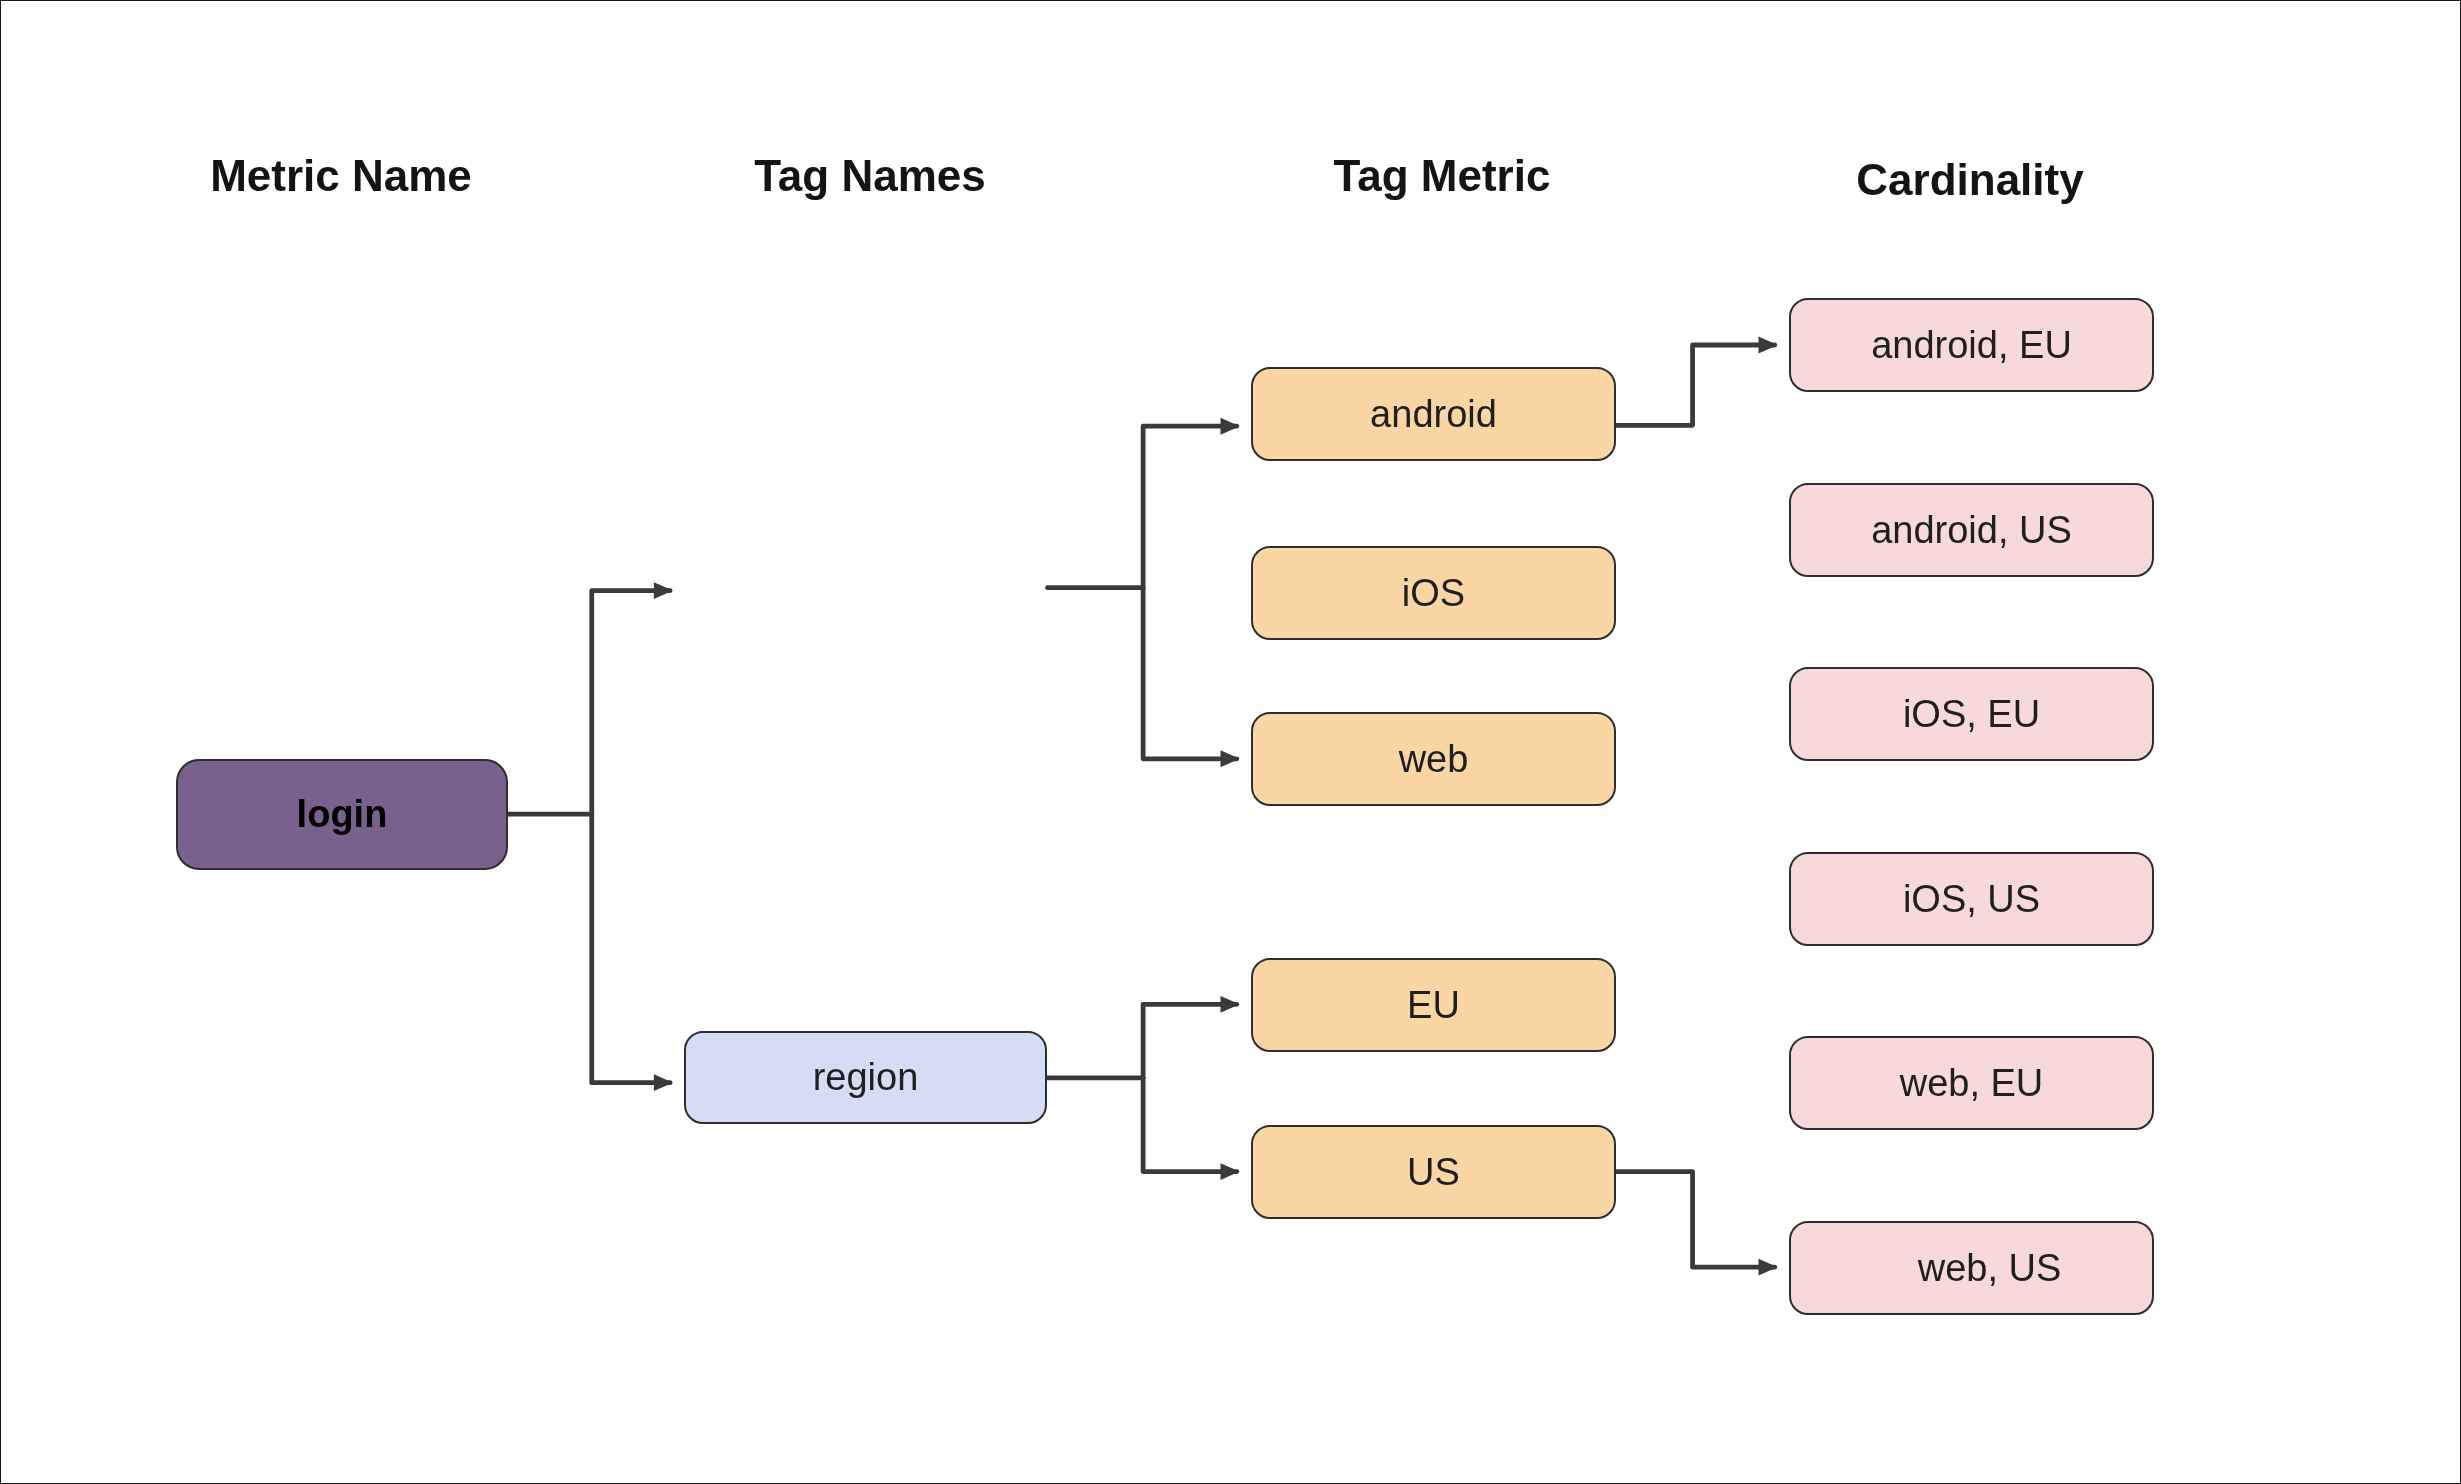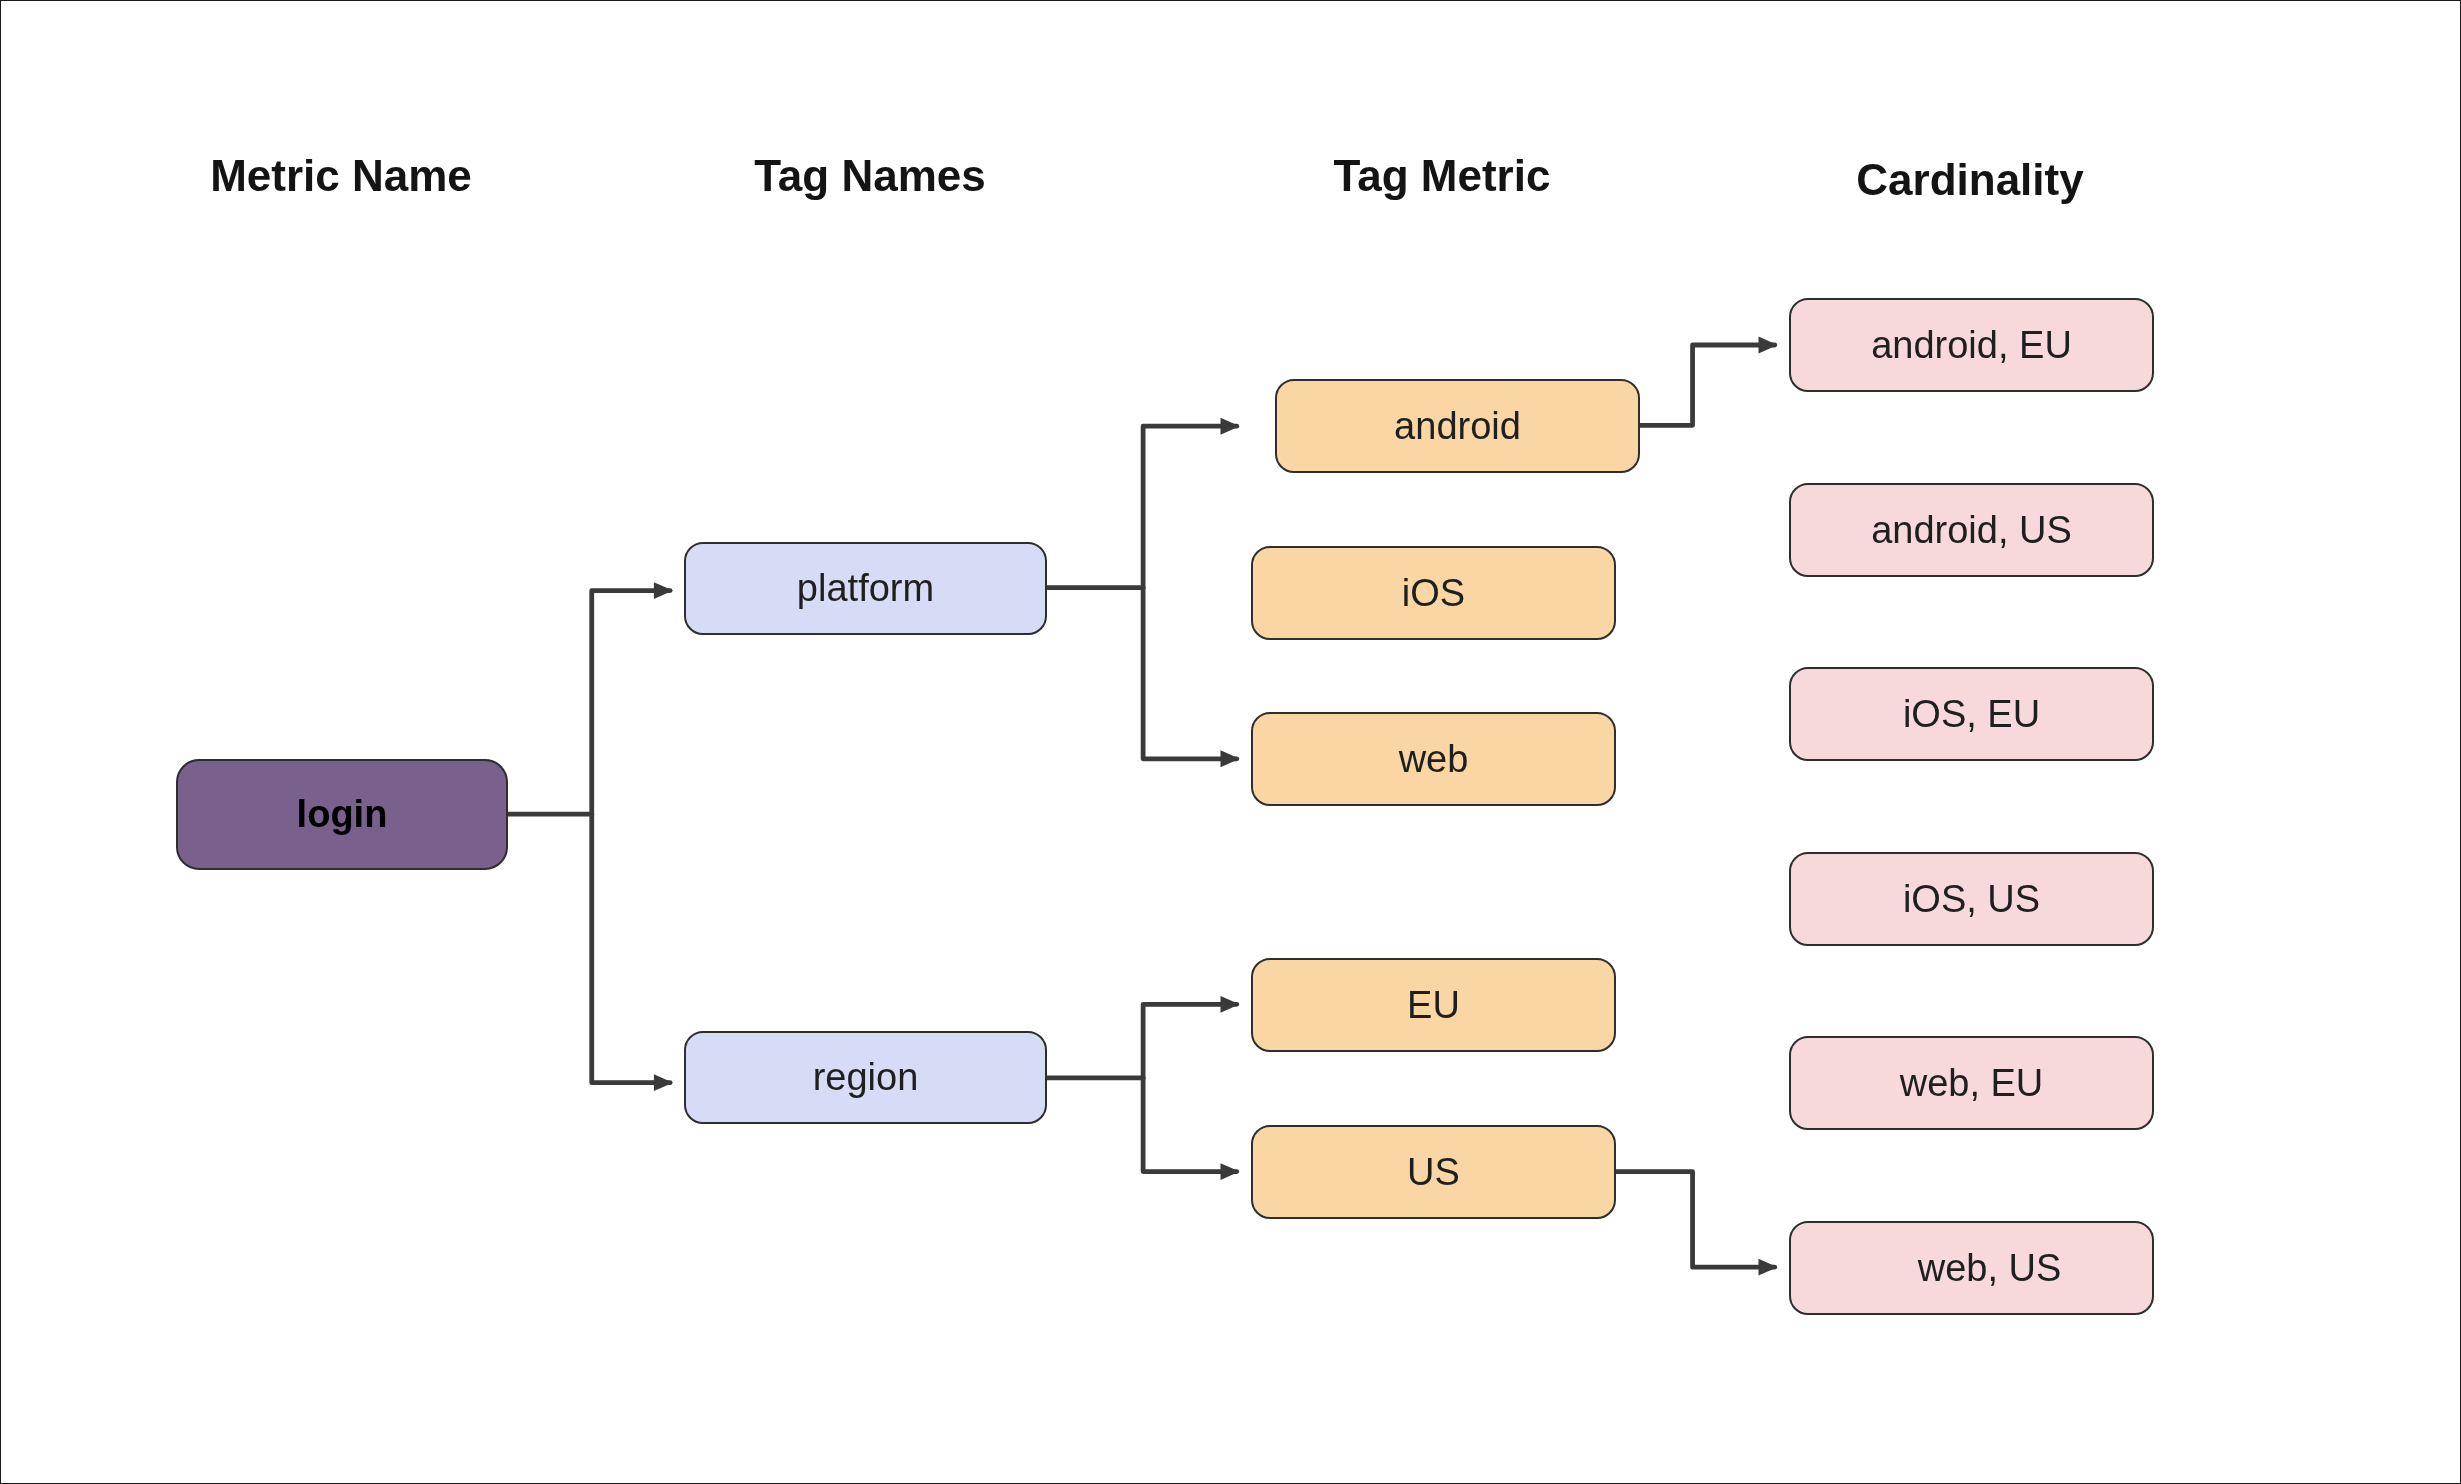--- a/index.html
+++ b/index.html
@@ -47,21 +47,21 @@
     background: #7a608c;
     color: #000000;
     font-weight: 700;
     border-radius: 23px;
   }
   .n-tagname { left: 683px; width: 363px; height: 93px; background: #d7dcf6; }
   .n-platform { top: 541px; }
   .n-region   { top: 1030px; }
 
   .n-tagvalue { left: 1250px; width: 365px; height: 94px; background: #f9d6a4; }
-  .n-android { top: 378px; margin-left: 24px; }
+  .n-android { top: 366px; }
   .n-ios     { top: 545px; }
   .n-web     { top: 711px; }
   .n-eu      { top: 957px; }
   .n-us      { top: 1124px; }
 
   .n-card { left: 1788px; width: 365px; height: 94px; background: #f7d9dc; }
   .n-android-eu { top: 297px; text-align: right; }
   .n-android-us { top: 482px; }
   .n-ios-eu     { top: 666px; }
   .n-ios-us     { top: 851px; }
@@ -110,21 +110,20 @@
     <path class="edge" d="M 1095 1127 H 1195"></path>
     <path class="edge" d="M 1195 1127 V 1050 H 1293" marker-end="url(#arrow)"></path>
     <path class="edge" d="M 1195 1127 V 1225 H 1293" marker-end="url(#arrow)"></path>
 
     <path class="edge" d="M 1690 444 H 1770 V 360 H 1856" marker-end="url(#arrow)"></path>
     <path class="edge" d="M 1690 1225 H 1770 V 1325 H 1856" marker-end="url(#arrow)"></path>
   </svg>
 
   <div class="node n-login">login</div>
 
-  <div class="node n-tagname n-platform">platform</div>
   <div class="node n-tagname n-region">region</div>
 
   <div class="node n-tagvalue n-android">android</div>
   <div class="node n-tagvalue n-ios">iOS</div>
   <div class="node n-tagvalue n-web">web</div>
   <div class="node n-tagvalue n-eu">EU</div>
   <div class="node n-tagvalue n-us">US</div>
 
   <div class="node n-card n-android-eu">android, EU</div>
   <div class="node n-card n-android-us">android, US</div>

